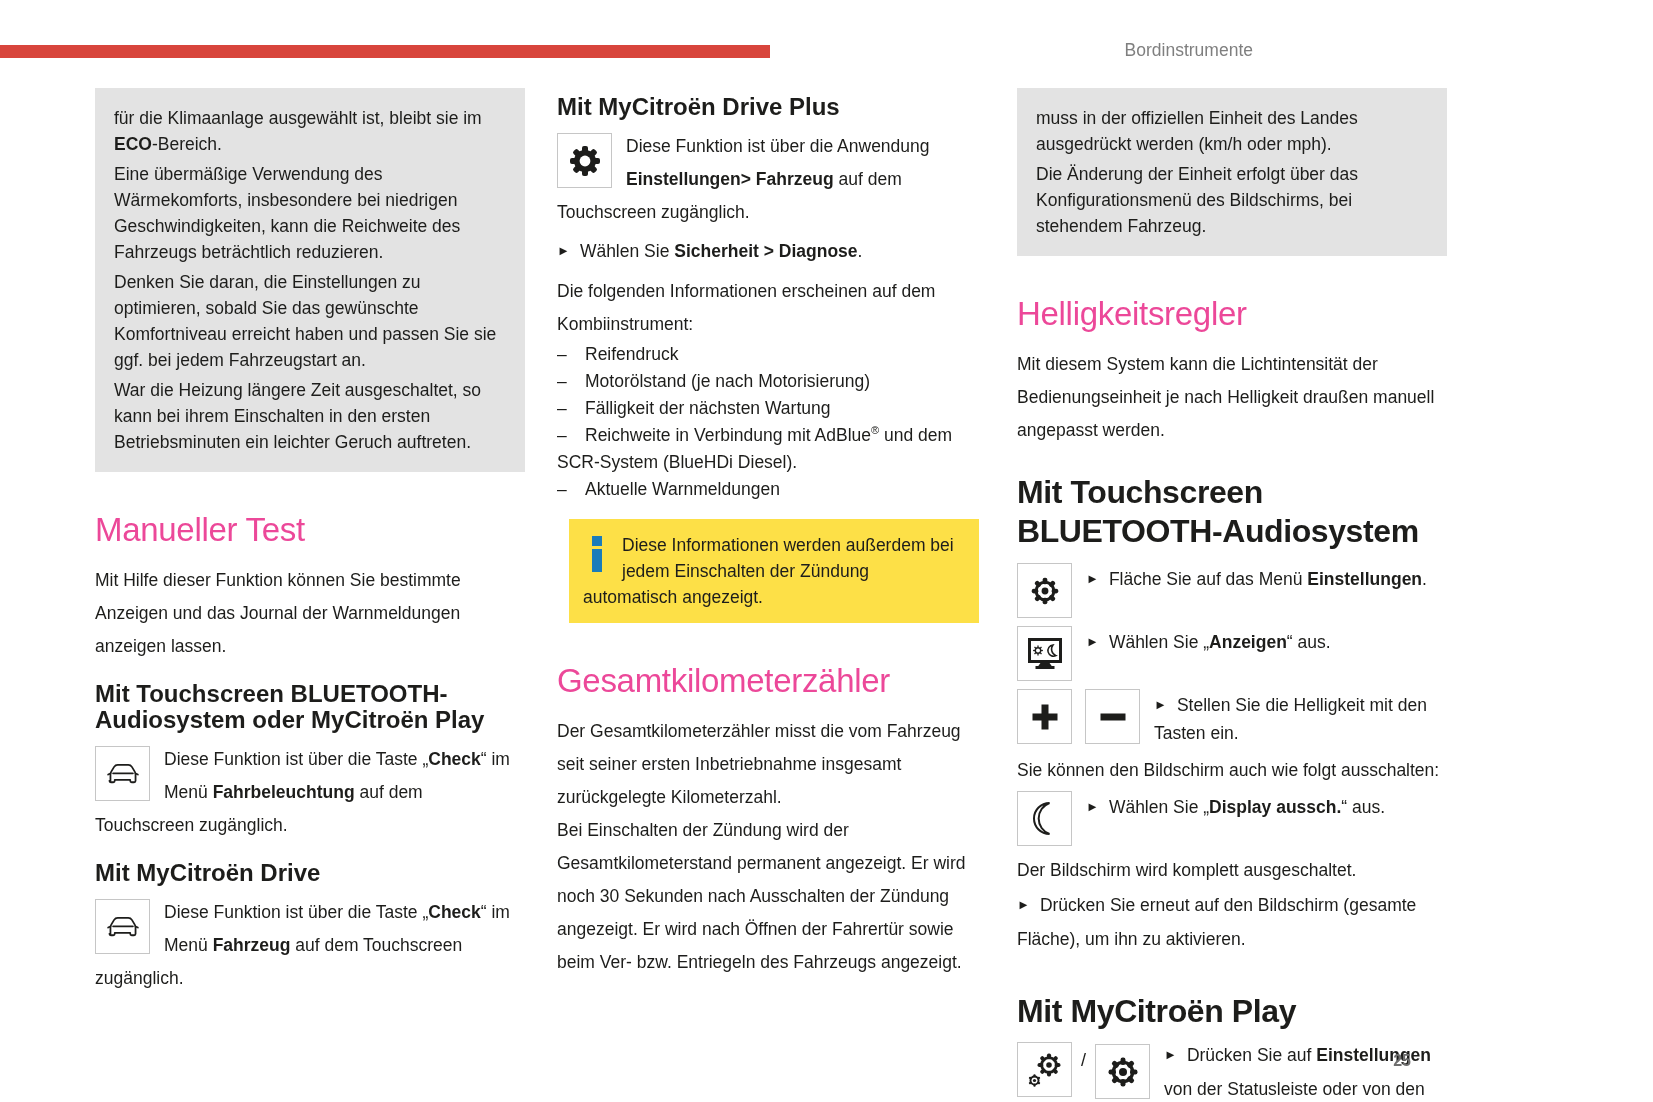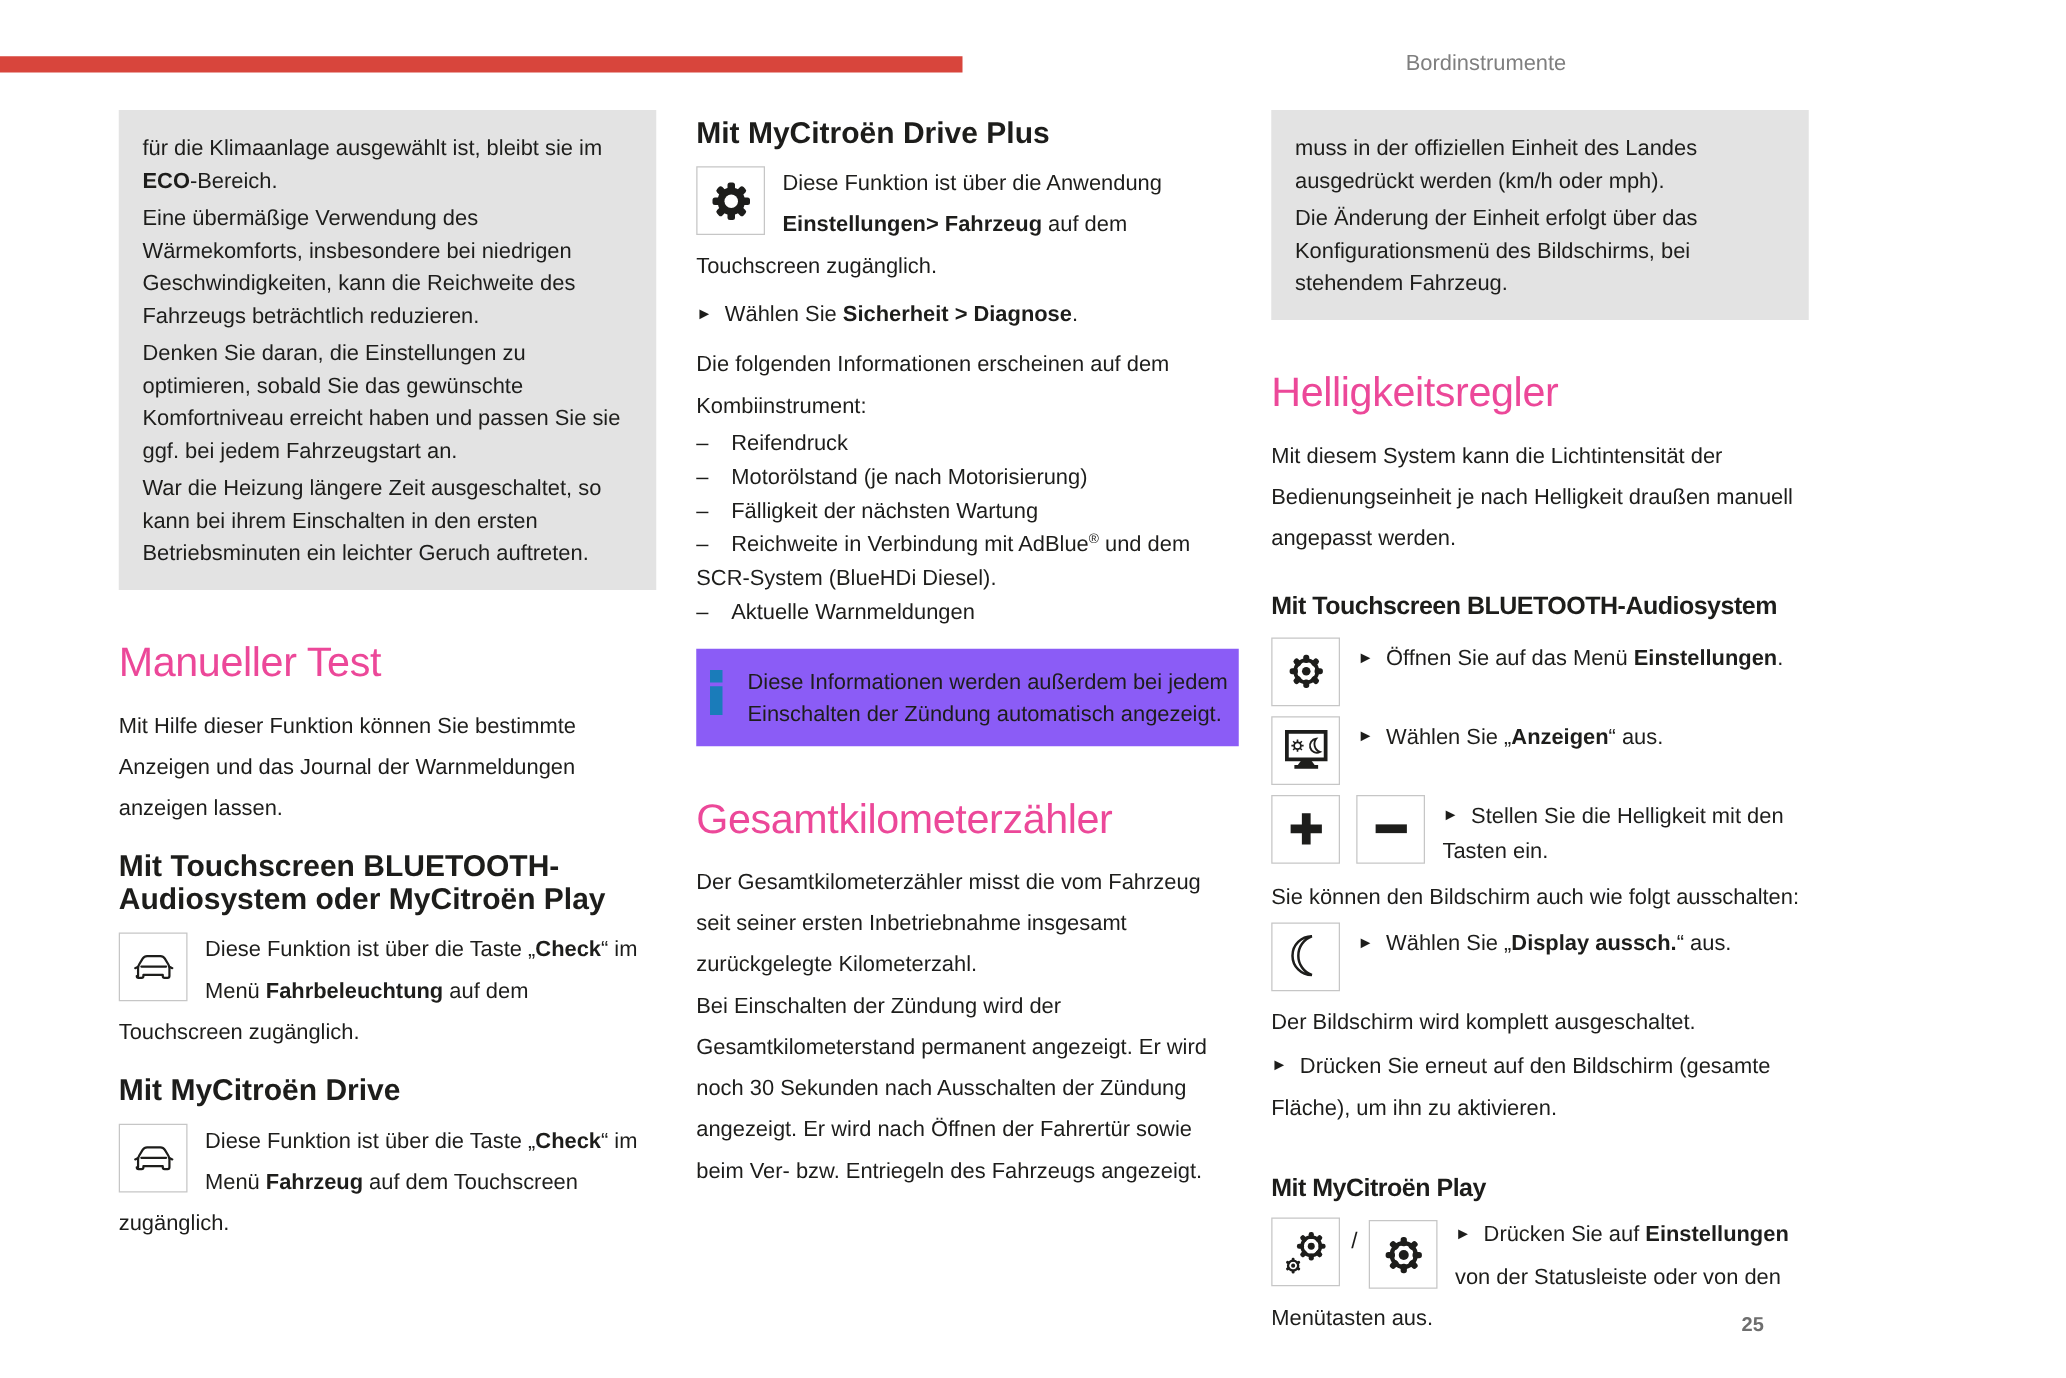--- a/index.html
+++ b/index.html
@@ -12,38 +12,38 @@
 
   .col{position:absolute;top:88px;width:430px;}
   .col1{left:95px;}
   .col2{left:557px;width:434px;}
   .col3{left:1017px;}
 
   .graybox{background:#e3e3e3;padding:13px 15px;font-size:17.5px;line-height:26px;}
   .graybox div{margin:4px;}
   .ghead{font-size:33px;font-weight:400;color:#ec4899;margin:40px 0 16px;letter-spacing:-0.3px;line-height:1.1;}
   .sub{font-size:24px;font-weight:700;line-height:26px;margin:18px 0 10px;}
-  .bighead{font-size:20px;font-weight:700;line-height:1.22;margin:26px 0 12px;letter-spacing:-0.4px;}
+  .bighead{font-size:32px;font-weight:700;line-height:1.22;margin:26px 0 12px;letter-spacing:-0.4px;}
   .body{font-size:17.5px;line-height:33px;margin:0 0 6px;}
   .b{font-weight:700;}
   sup{font-size:11px;line-height:0;}
   .arrow{font-size:13px;margin-right:10px;position:relative;top:-2px;}
   .dash{display:inline-block;width:28px;}
   .listrow{font-size:17.5px;line-height:27px;margin:0;}
 
   .ibx{display:inline-flex;align-items:center;justify-content:center;width:55px;height:55px;
        border:1px solid #c6c6c6;background:#fff;box-sizing:border-box;}
   .fl{float:left;margin:3px 14px 2px 0;}
   .clear{clear:both;}
   .step{display:flex;gap:14px;margin:0 0 8px;}
   .step .ibx{flex:none;}
   .steptext{font-size:17.5px;line-height:26px;padding-top:3px;}
   .pmicons{display:inline-flex;gap:13px;flex:none;}
 
-  .infobox{background:#8b5cf6;padding:13px 2px;font-size:17.5px;line-height:26px;margin:16px 0 0;}
+  .infobox{background:#fde047;padding:13px 14px;font-size:17.5px;line-height:26px;margin:16px 12px 0;}
   .ii{float:left;width:10px;margin:4px 20px 2px 9px;}
   .ii i{display:block;background:#1a7cba;}
   .ii .d{width:10px;height:10px;margin-bottom:3px;}
   .ii .s{width:10px;height:23px;}
   .slash{font-size:18px;margin:0 9px;vertical-align:top;position:relative;top:2px;}
   .playicons{float:left;margin:3px 14px 2px 0;white-space:nowrap;}
   svg{display:block;}
 </style>
 </head>
 <body>
@@ -157,21 +157,21 @@
             <rect x="17.5" y="6" width="5" height="7" rx="2.2" transform="rotate(180 20 20)"></rect>
             <rect x="17.5" y="6" width="5" height="7" rx="2.2" transform="rotate(225 20 20)"></rect>
             <rect x="17.5" y="6" width="5" height="7" rx="2.2" transform="rotate(270 20 20)"></rect>
             <rect x="17.5" y="6" width="5" height="7" rx="2.2" transform="rotate(315 20 20)"></rect>
           </g>
           <circle cx="20" cy="20" r="9.3" fill="none" stroke="#1d1d1b" stroke-width="3.2"></circle>
           <circle cx="20" cy="20" r="3.6" fill="#1d1d1b"></circle>
         </svg>
       </span>
       <div class="steptext">
-        <span class="arrow">►</span><span><span>Öffnen Sie auf das Menü </span><span class="b">Einstellungen</span><span>.</span></span>
+        <span class="arrow">►</span><span><span>Fläche Sie auf das Menü </span><span class="b">Einstellungen</span><span>.</span></span>
       </div>
     </div>
 
     <div class="step">
       <span class="ibx">
         <svg viewBox="0 0 44 44" width="44" height="44">
           <rect x="6.5" y="7.5" width="31" height="22" fill="none" stroke="#1d1d1b" stroke-width="3"></rect>
           <circle cx="15" cy="18.5" r="2.7" fill="none" stroke="#1d1d1b" stroke-width="1.4"></circle>
           <g stroke="#1d1d1b" stroke-width="1.3">
             <path d="M15 13.6 v2"></path>

